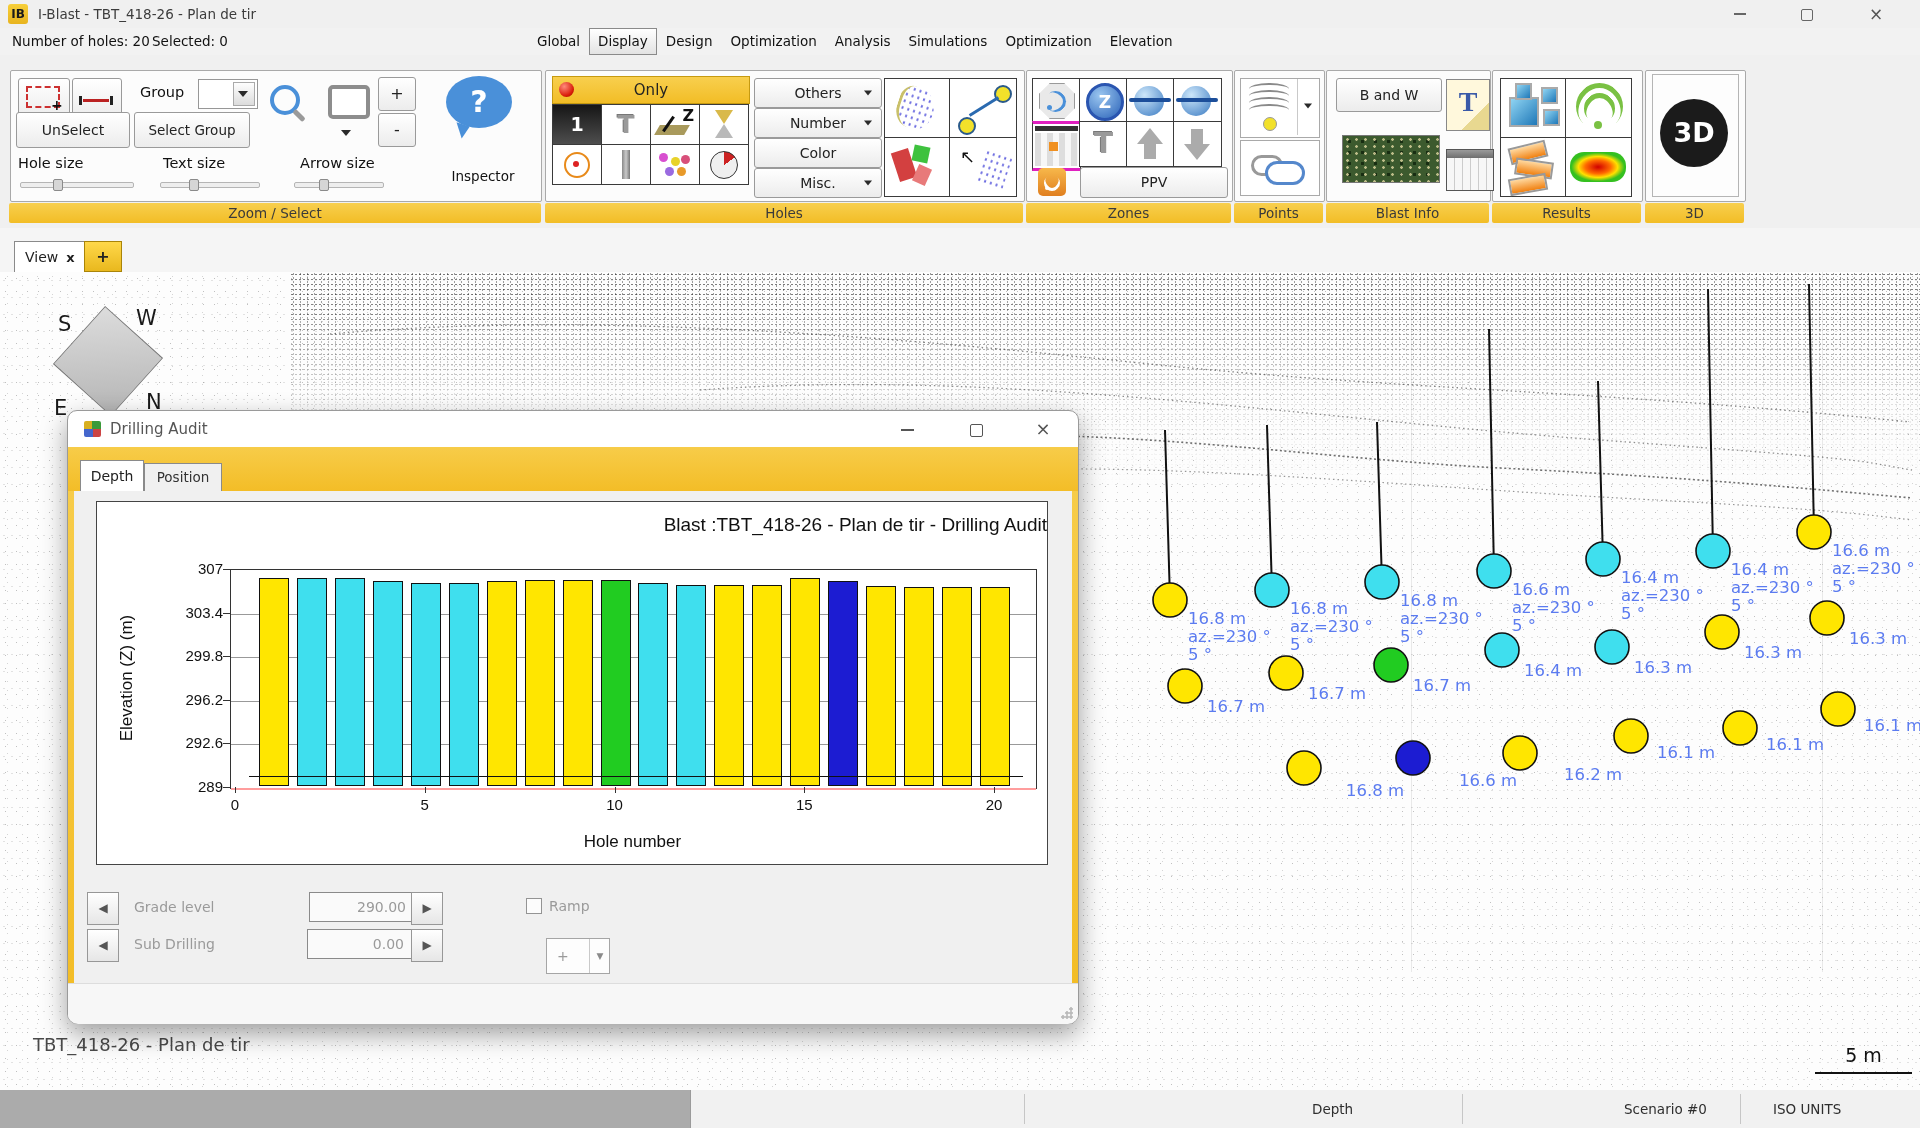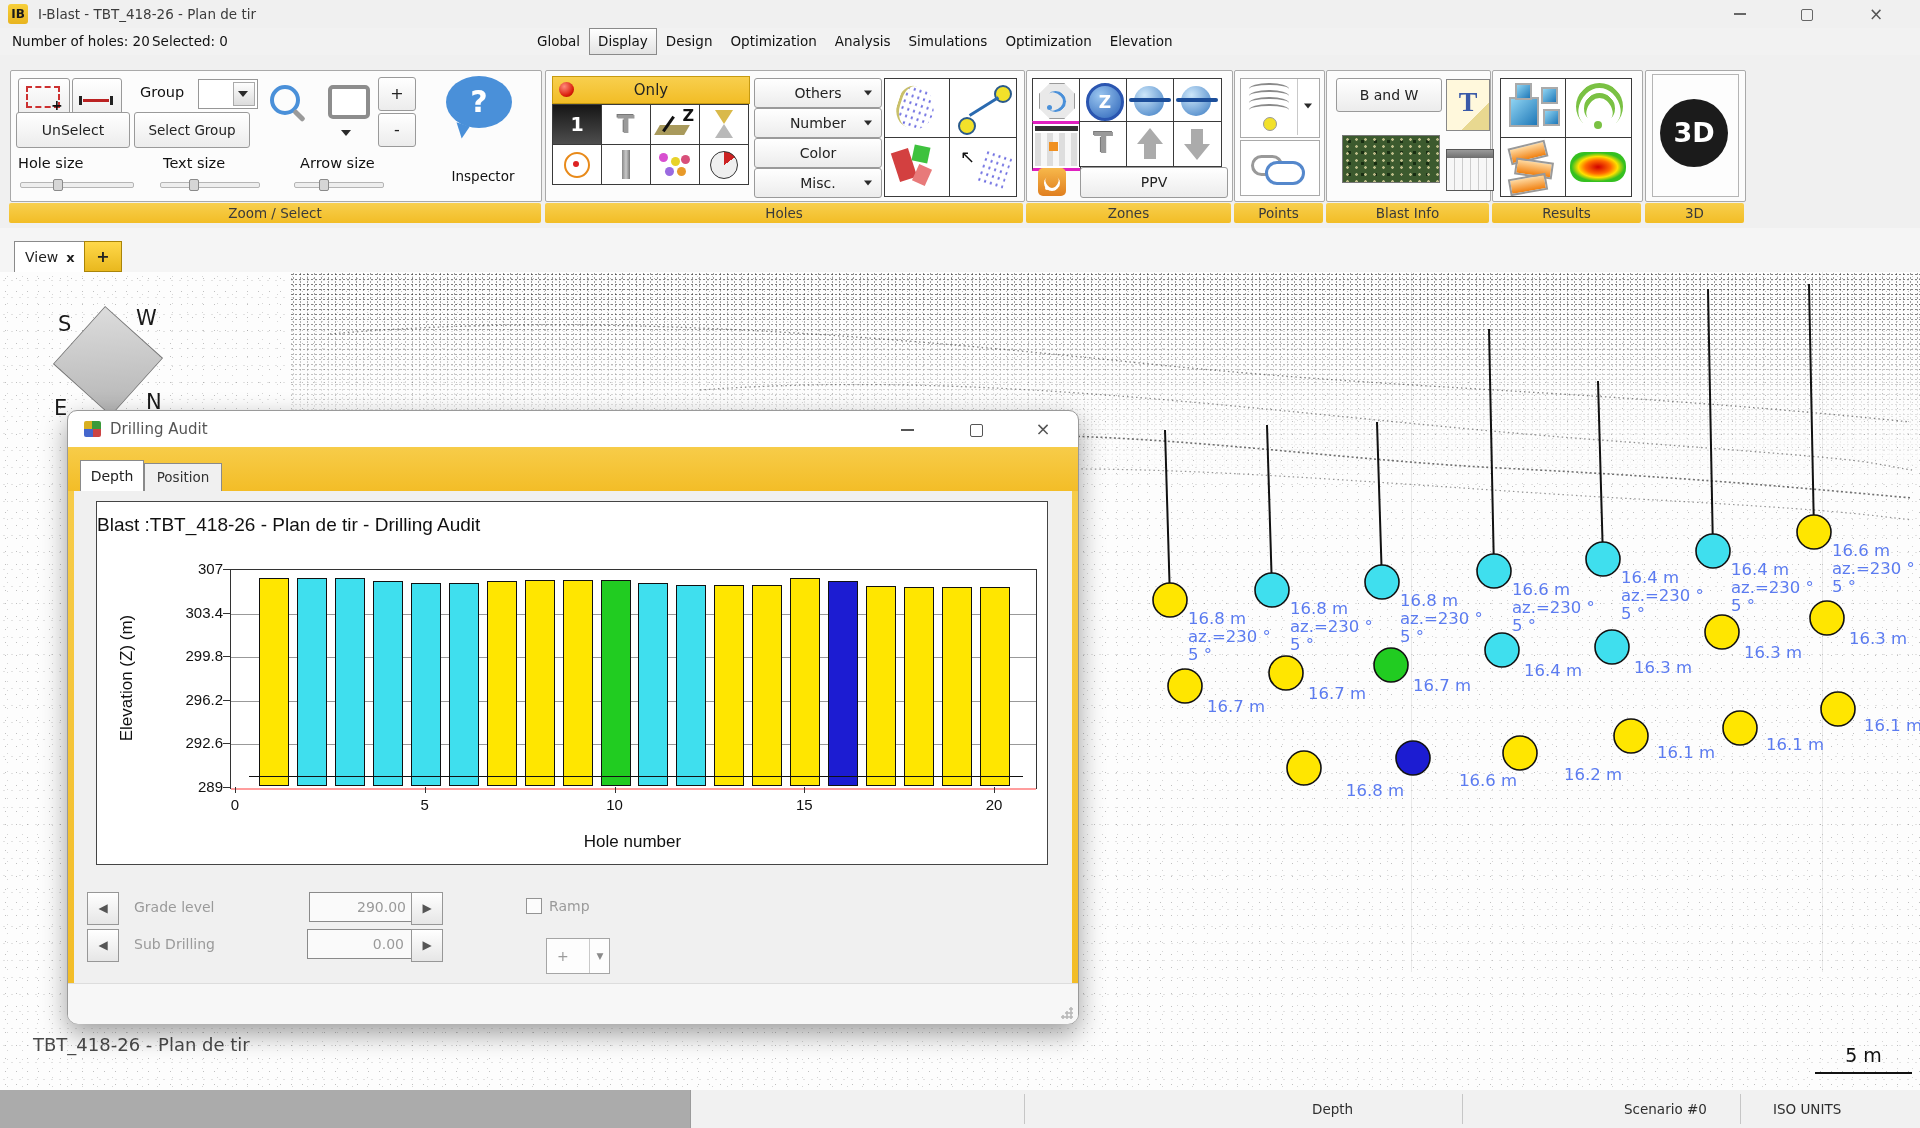--- a/index.html
+++ b/index.html
@@ -91,21 +91,21 @@
   #dlg-tab-depth{left:12px;top:13px;width:62px;height:31px;background:#fff;border:1px solid #8a8a8a;border-bottom:none;
                  text-align:center;line-height:30px;font-size:14px;}
   #dlg-tab-position{left:76px;top:16px;width:76px;height:28px;background:#f0f0f0;border:1px solid #8a8a8a;border-bottom:none;
                     text-align:center;line-height:27px;font-size:13.5px;color:#333;}
   #dlg-body{left:0;top:80px;width:1010px;height:492px;background:#f0f0f0;}
   .gold-edge{top:80px;width:6px;height:492px;background:linear-gradient(#f7cc49,#f3bd27);}
   #dlg-footer{left:0;top:572px;width:1010px;height:40px;background:#f7f7f7;border-top:1px solid #ddd;border-radius:0 0 10px 10px;}
   
   #chart-box{left:28px;top:90px;width:950px;height:362px;background:#fff;border:1px solid #444;
              font-family:"Liberation Sans","DejaVu Sans",sans-serif;}
-  #chart-title{left:0;top:12px;width:950px;text-align:left;font-size:19px;color:#111;}
+  #chart-title{left:0;top:12px;width:950px;text-align:right;font-size:19px;color:#111;}
   #plot{left:133px;top:67px;width:805px;height:218px;border:1px solid #333;}
   .gridline{left:0;width:805px;height:1px;background:#999;}
   .bar{position:absolute;border:1px solid #111;box-sizing:border-box;}
   #grade-line{left:18px;width:774px;height:1px;background:#111;}
   #pink-line{left:0;width:805px;height:2px;background:#ff9d9d;}
   .ytick-label{width:54px;text-align:right;font-size:15px;color:#111;}
   .ytick-mark{width:7px;height:1px;background:#333;}
   .xtick-label{width:44px;text-align:center;font-size:15px;color:#111;}
   .xtick-mark{width:1px;height:6px;background:#333;}
   #ylabel{left:-80px;top:166px;width:220px;height:20px;text-align:center;font-size:17px;color:#111;transform:rotate(-90deg);}

